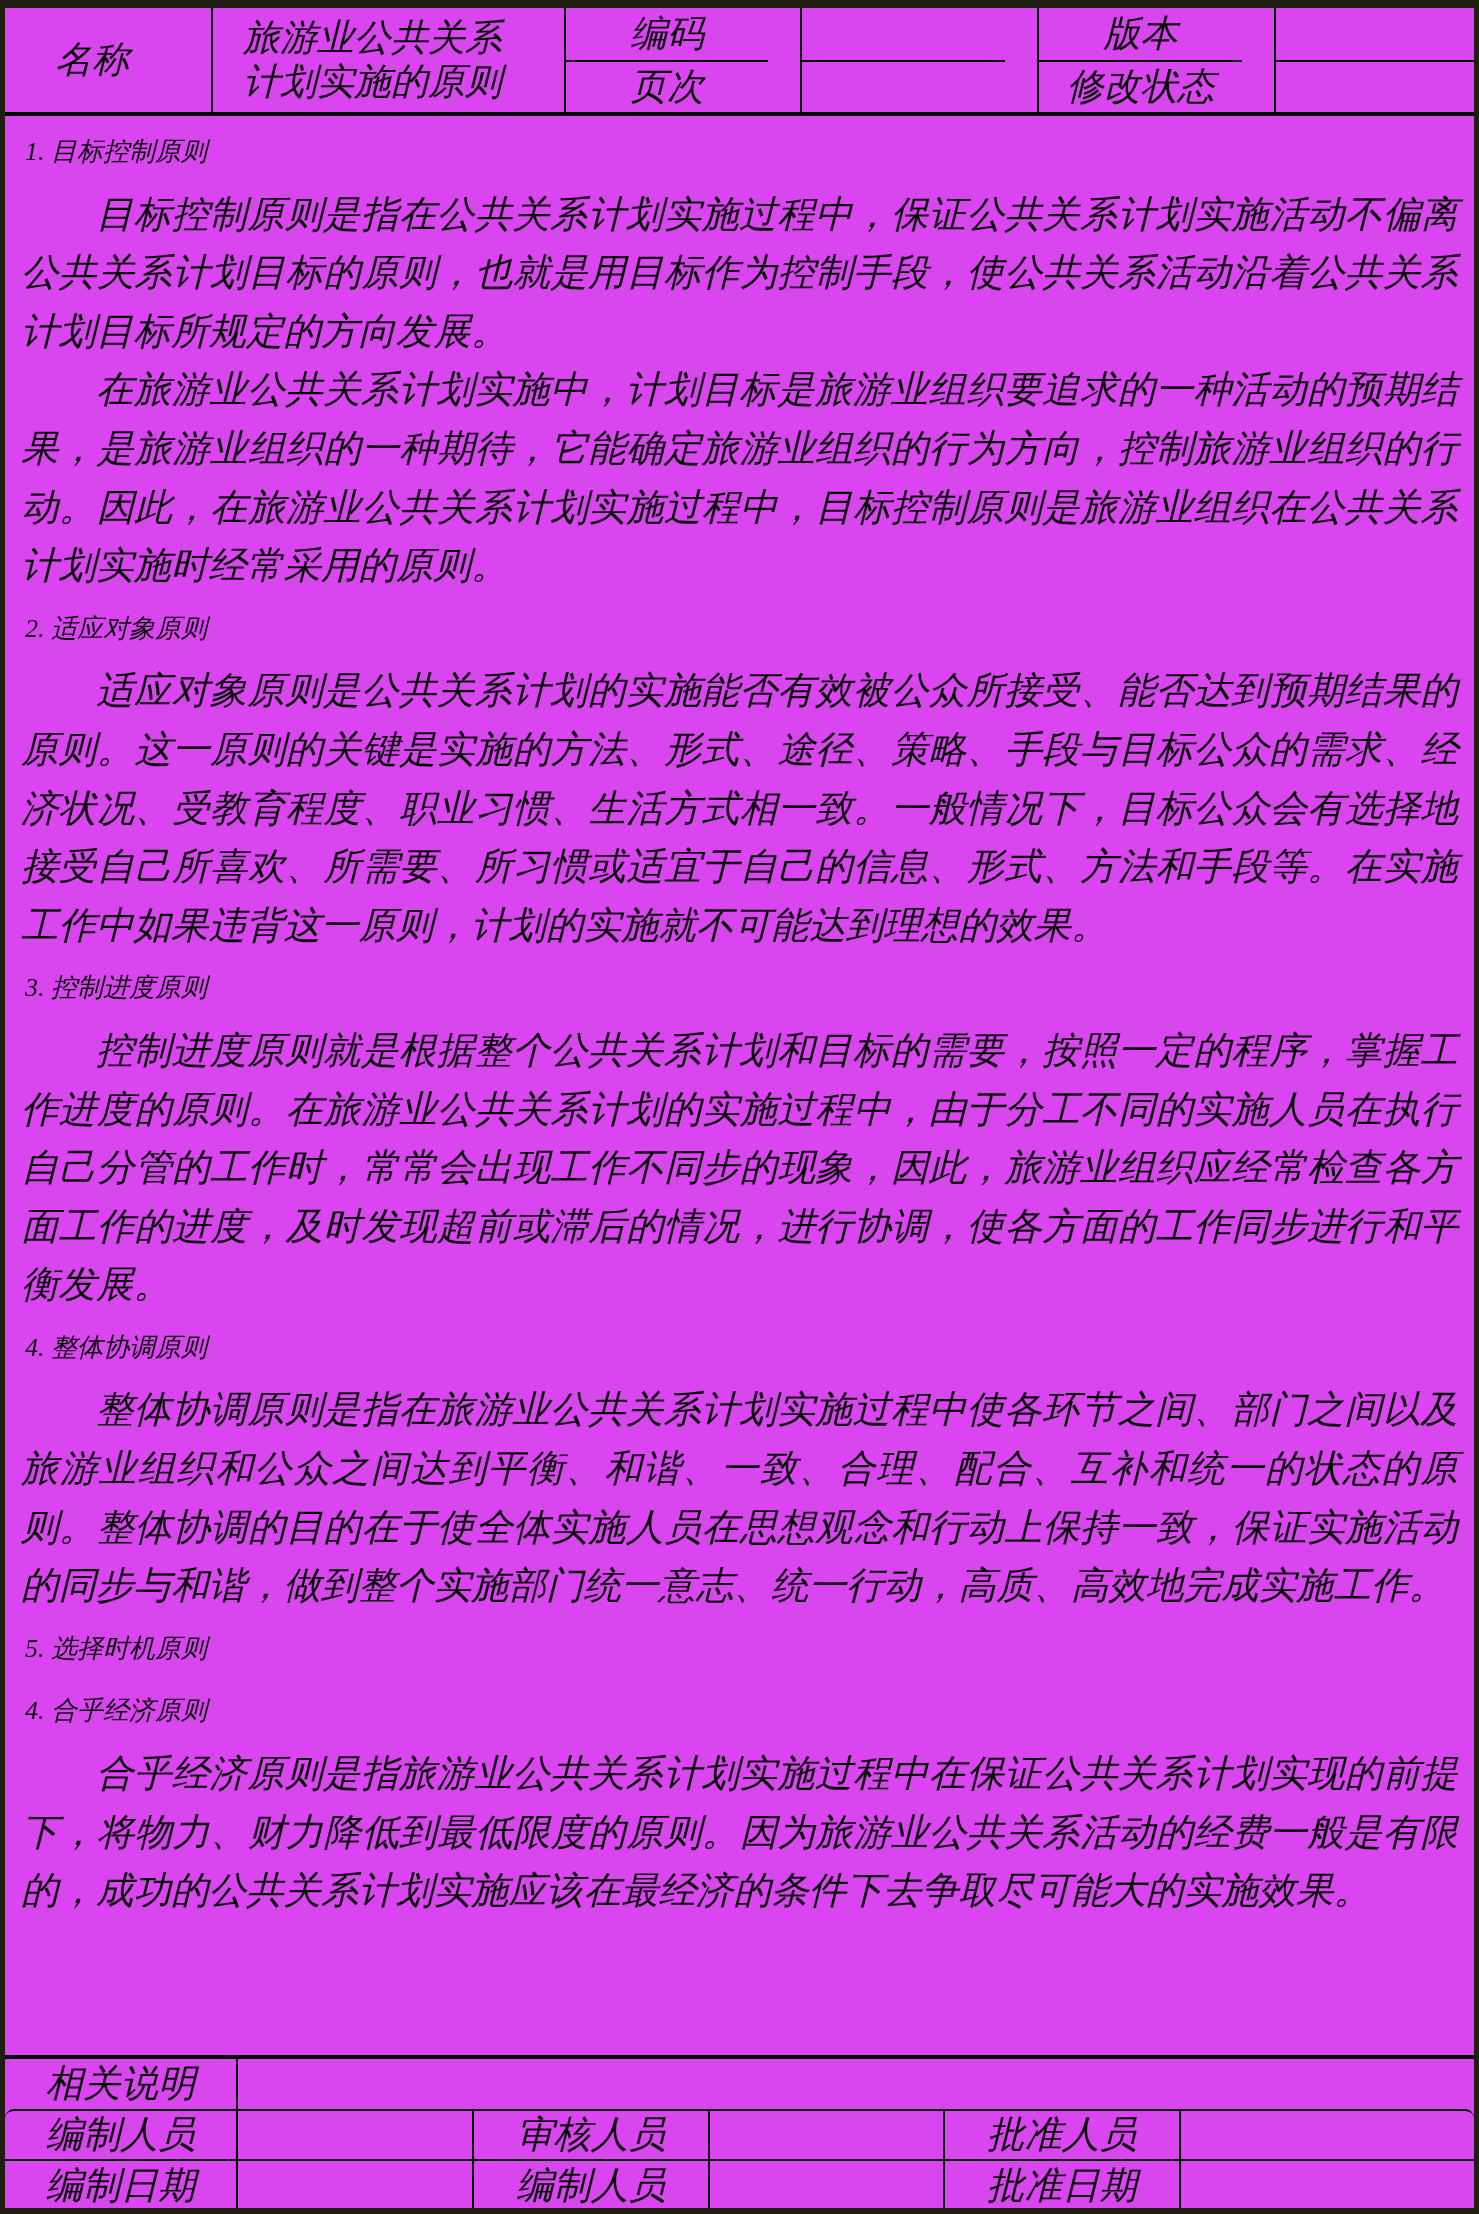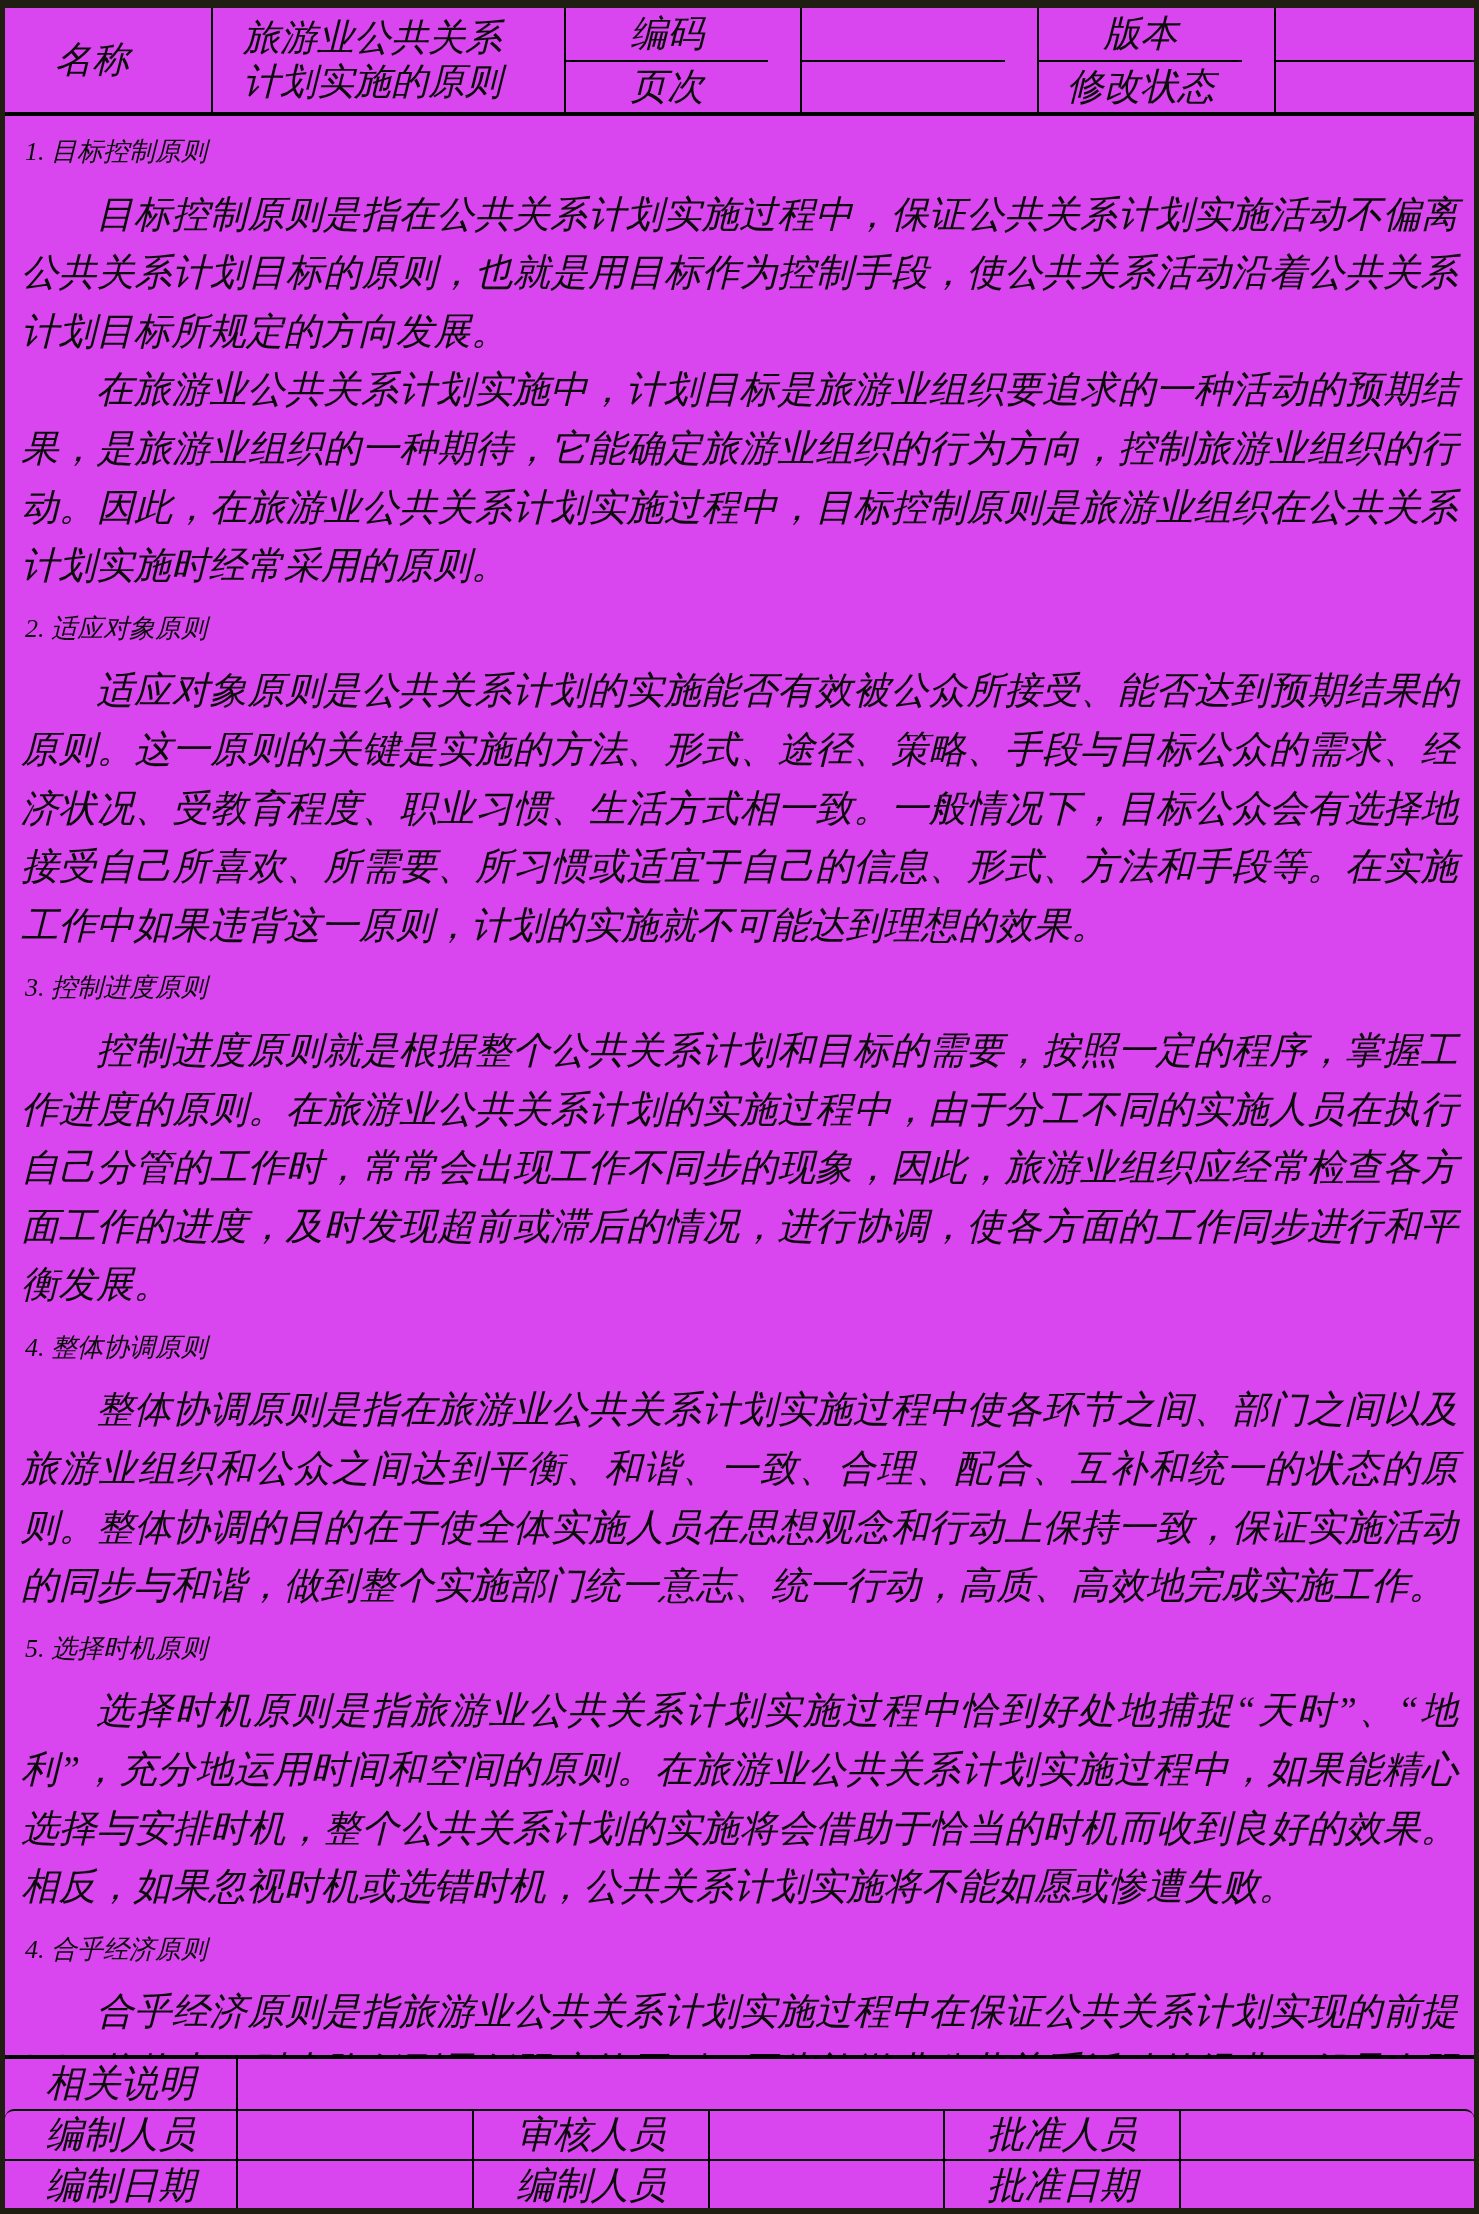--- a/index.html
+++ b/index.html
@@ -93,21 +93,20 @@
     <h3 class="sec-head">2. 适应对象原则</h3>
     <p class="sec-para">适应对象原则是公共关系计划的实施能否有效被公众所接受、能否达到预期结果的原则。这一原则的关键是实施的方法、形式、途径、策略、手段与目标公众的需求、经济状况、受教育程度、职业习惯、生活方式相一致。一般情况下，目标公众会有选择地接受自己所喜欢、所需要、所习惯或适宜于自己的信息、形式、方法和手段等。在实施工作中如果违背这一原则，计划的实施就不可能达到理想的效果。</p>
 
     <h3 class="sec-head">3. 控制进度原则</h3>
     <p class="sec-para">控制进度原则就是根据整个公共关系计划和目标的需要，按照一定的程序，掌握工作进度的原则。在旅游业公共关系计划的实施过程中，由于分工不同的实施人员在执行自己分管的工作时，常常会出现工作不同步的现象，因此，旅游业组织应经常检查各方面工作的进度，及时发现超前或滞后的情况，进行协调，使各方面的工作同步进行和平衡发展。</p>
 
     <h3 class="sec-head">4. 整体协调原则</h3>
     <p class="sec-para">整体协调原则是指在旅游业公共关系计划实施过程中使各环节之间、部门之间以及旅游业组织和公众之间达到平衡、和谐、一致、合理、配合、互补和统一的状态的原则。整体协调的目的在于使全体实施人员在思想观念和行动上保持一致，保证实施活动的同步与和谐，做到整个实施部门统一意志、统一行动，高质、高效地完成实施工作。</p>
 
     <h3 class="sec-head">5. 选择时机原则</h3>
-    <p class="sec-para">选择时机原则是指旅游业公共关系计划实施过程中恰到好处地捕捉“天时”、“地利”，充分地运用时间和空间的原则。在旅游业公共关系计划实施过程中，如果能精心选择与安排时机，整个公共关系计划的实施将会借助于恰当的时机而收到良好的效果。相反，如果忽视时机或选错时机，公共关系计划实施将不能如愿或惨遭失败。</p>
 
     <h3 class="sec-head">4. 合乎经济原则</h3>
     <p class="sec-para">合乎经济原则是指旅游业公共关系计划实施过程中在保证公共关系计划实现的前提下，将物力、财力降低到最低限度的原则。因为旅游业公共关系活动的经费一般是有限的，成功的公共关系计划实施应该在最经济的条件下去争取尽可能大的实施效果。</p>
   </div>
 
   <div class="remarks">
     <div class="fcell">相关说明</div>
     <div class="fcell vline"></div>
   </div>
 

